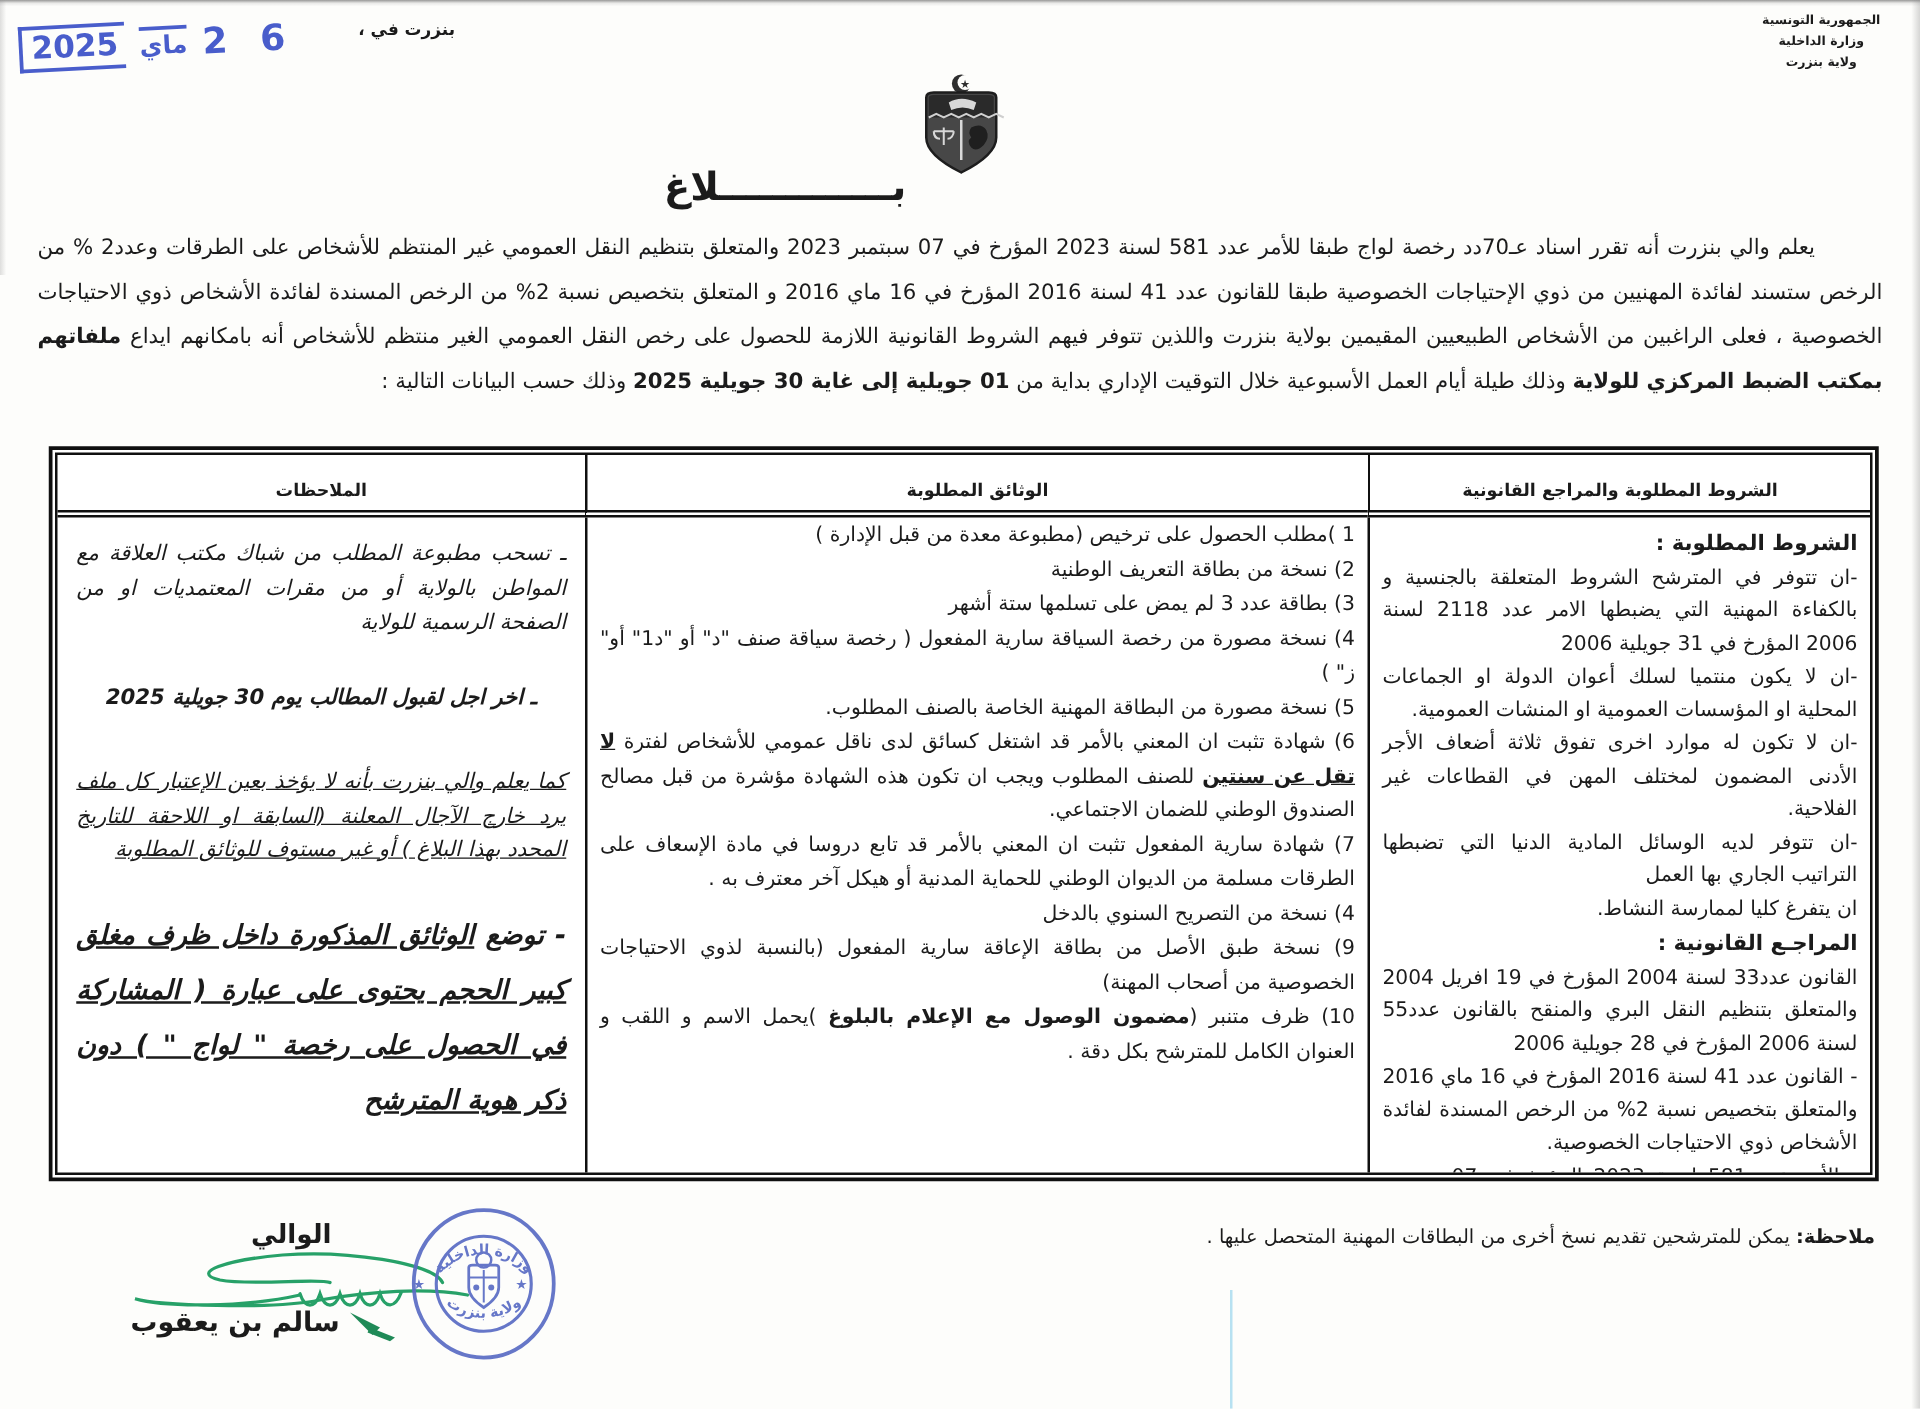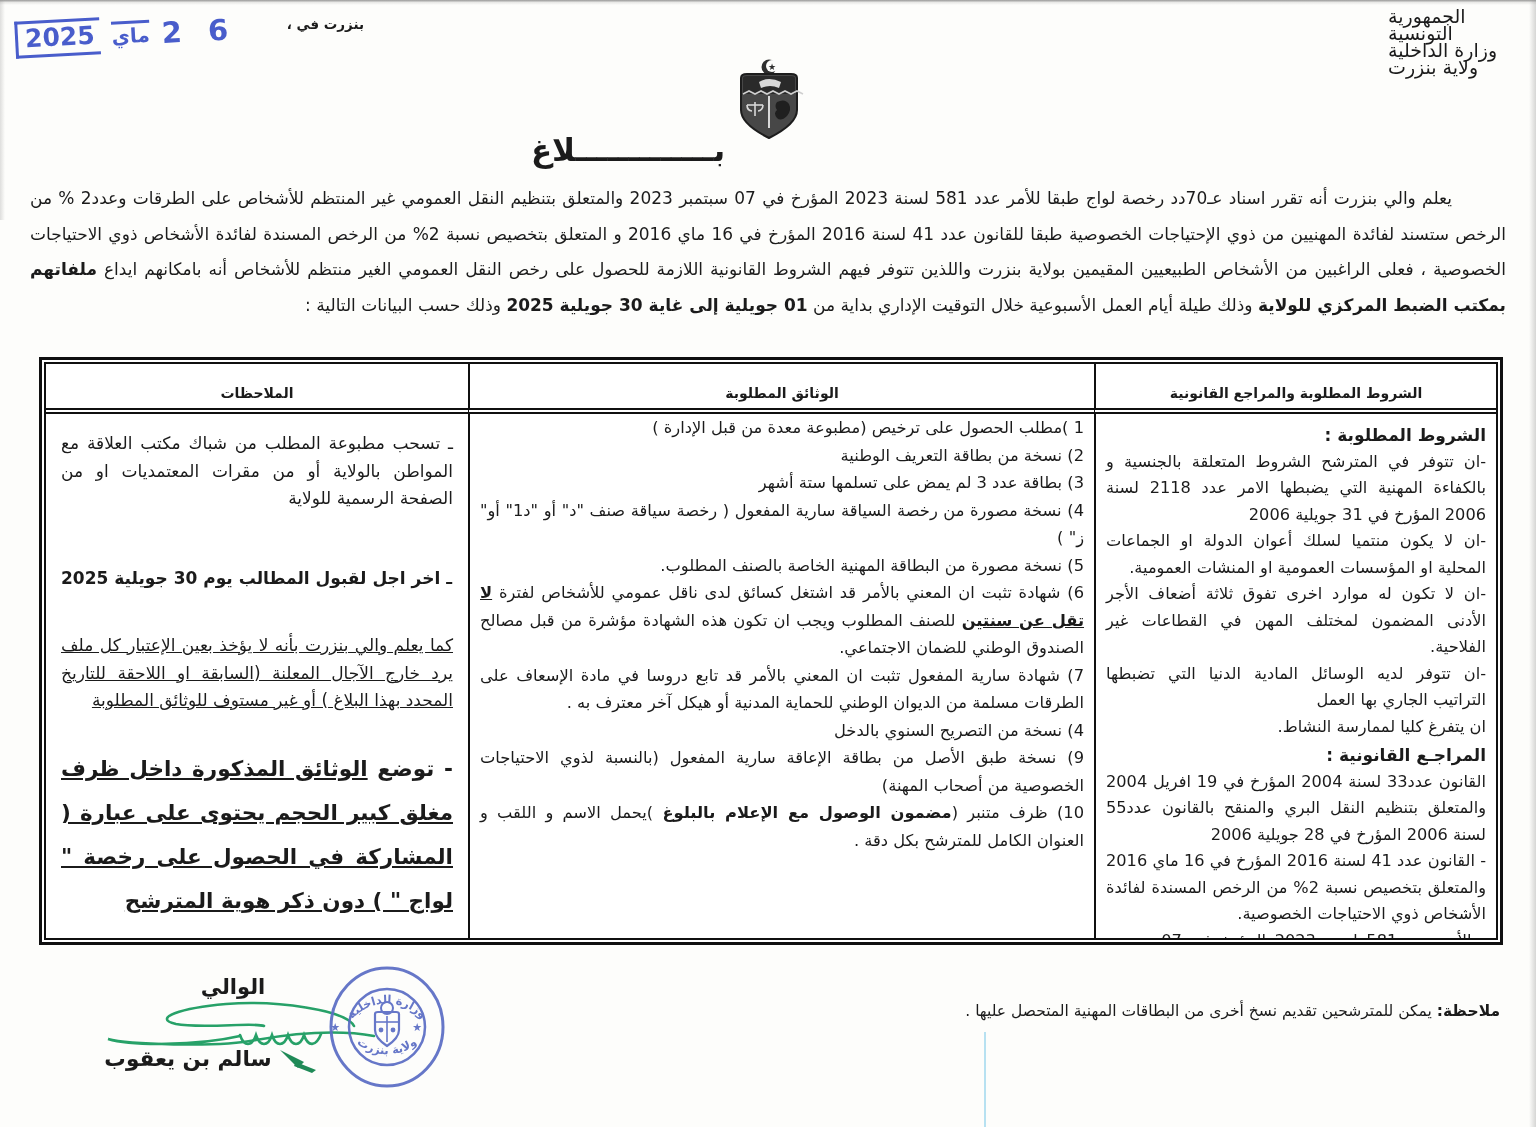--- a/index.html
+++ b/index.html
@@ -11,22 +11,22 @@
   .page{position:absolute;inset:0;}
   
   .edge-top{position:absolute;top:0;left:0;right:0;height:5px;
     background:linear-gradient(to bottom,rgba(70,70,70,.55),rgba(120,120,120,.15),transparent);}
   .edge-right{position:absolute;top:0;right:0;bottom:0;width:7px;
     background:linear-gradient(to left,rgba(140,140,140,.35),transparent);}
   .edge-left{position:absolute;top:0;left:0;width:5px;height:220px;
     background:linear-gradient(to right,rgba(150,150,150,.30),transparent);}
 
   
-  .agency{position:absolute;top:8px;left:1388px;width:138px;text-align:left;
-    font-size:19px;font-weight:normal;line-height:17px;}
+  .agency{position:absolute;top:8px;left:1388px;width:138px;text-align:center;
+    font-size:10px;font-weight:bold;line-height:17px;}
   .place-date{position:absolute;top:16px;right:1172px;font-size:13.5px;font-weight:bold;}
   .date-stamp{position:absolute;top:16px;right:1300px;left:auto;direction:ltr;
     display:flex;align-items:center;gap:12px;color:#3a50c8;
     transform:rotate(-3deg);opacity:.92;}
   .date-stamp .year{font-size:25px;font-weight:bold;padding:0 5px 2px 7px;
     border-left:3px solid #3a50c8;border-top:3px solid #3a50c8;border-bottom:3px solid #3a50c8;}
   .date-stamp .month{font-size:20px;font-weight:bold;text-decoration:overline;
     text-decoration-thickness:3px;padding-top:2px;}
   .date-stamp .day{font-size:29px;font-weight:bold;letter-spacing:8px;}
 
@@ -57,28 +57,28 @@
   .cond .sec{font-weight:bold;font-size:17px;margin:2px 0 0 0;}
   .cond p{margin:0;}
 
   
   .docs{line-height:27.5px;font-size:16.3px;padding-top:0;}
   .docs p{margin:0;}
   .em-ul{font-weight:bold;text-decoration:underline;}
 
   
   .rem{padding:16px 15px;font-size:17px;line-height:27.5px;}
-  .rem p{margin:0;}
-  .rem .deadline{margin-top:52px;font-weight:bold;text-align:left;}
+  .rem p{margin:0;font-style:italic;}
+  .rem .deadline{margin-top:32px;font-weight:bold;text-align:center;}
   .rem .warning{margin-top:40px;text-decoration:underline;}
   .rem .envelope{margin-top:32px;font-weight:bold;font-size:21.5px;line-height:44px;}
   .rem .envelope .ul{text-decoration:underline;}
 
   
-  .note{position:absolute;top:980px;right:36px;font-size:15.5px;direction:rtl;margin-top:22px;}
+  .note{position:absolute;top:980px;right:36px;font-size:15.5px;direction:rtl;}
   .note .lbl{font-weight:bold;}
 
   
   .gov-title{position:absolute;top:975px;left:150px;width:166px;text-align:center;
     font-weight:bold;font-size:21px;}
   .sig{position:absolute;top:996px;left:96px;width:280px;height:66px;}
   .gov-name{position:absolute;top:1046px;left:88px;width:246px;display:flex;
     align-items:flex-start;justify-content:center;gap:6px;direction:rtl;
     font-weight:bold;font-size:21.5px;}
   .arrow-mark{width:40px;height:28px;flex:0 0 auto;}

